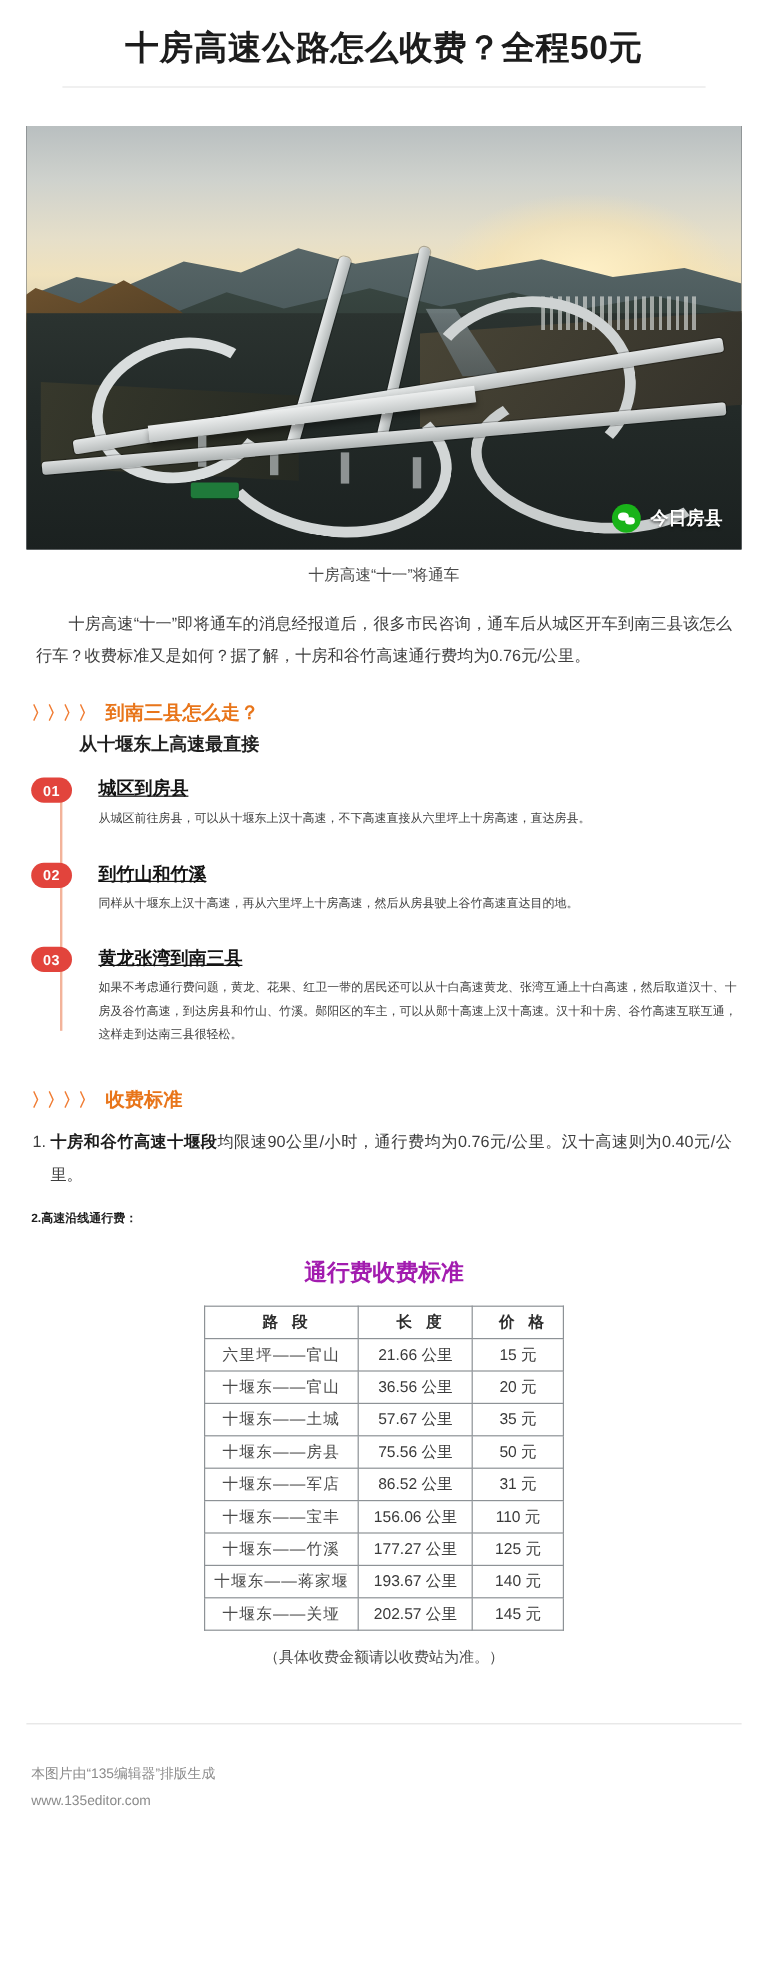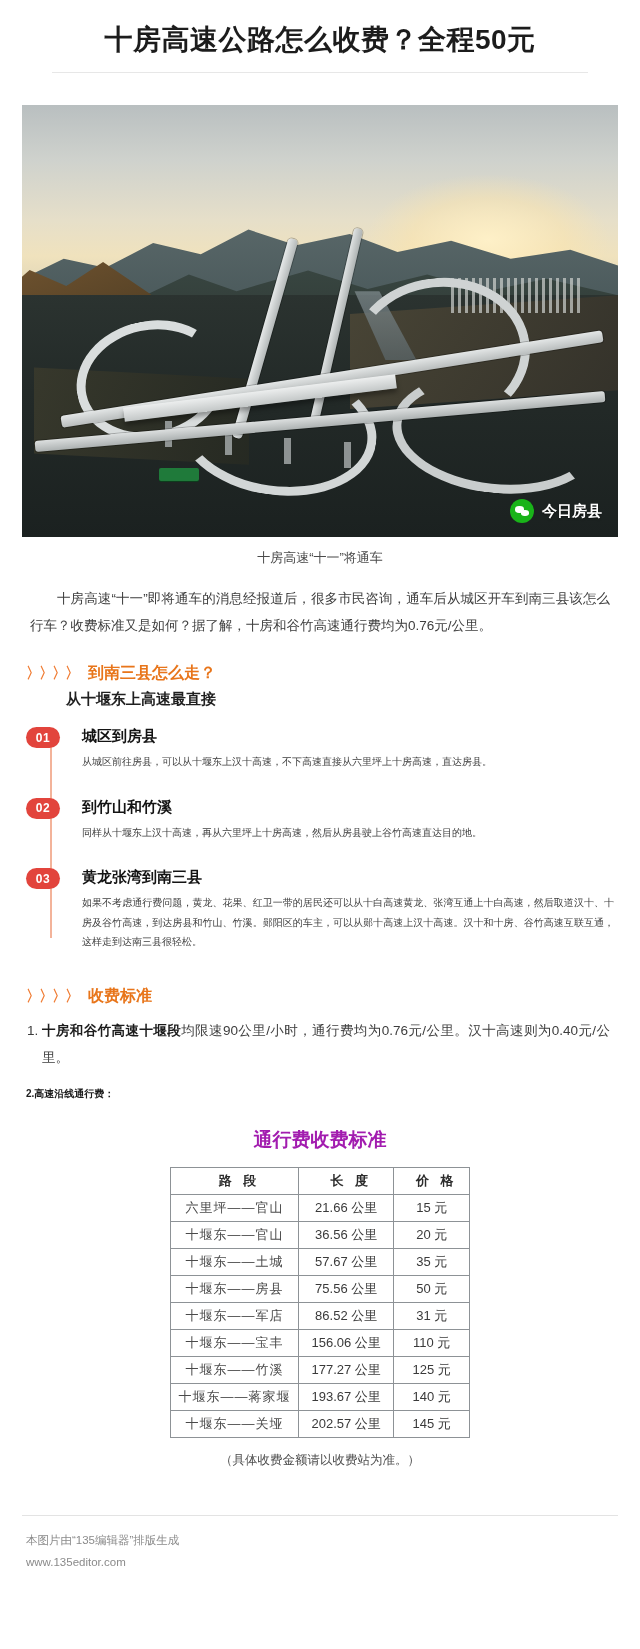--- a/index.html
+++ b/index.html
@@ -35,21 +35,21 @@
     margin: 14px 22px 0 22px;
   }
   
   .hero-wrap {
     margin: 16px 22px 0 22px;
     position: relative;
   }
   .hero {
     position: relative;
     width: 596px;
-    height: 432px;
+    height: 353px;
     overflow: hidden;
     background: #20262b;
   }
   .sky {
     position: absolute; left: 0; top: 0; width: 100%; height: 46%;
     background: linear-gradient(#b9bfc0 0%, #cfd2cd 28%, #e6dfc9 58%, #f0e2bd 76%, #d8cfb4 100%);
   }
   .sun-glow {
     position: absolute; left: 58%; top: 16%; width: 240px; height: 130px;
     background: radial-gradient(ellipse at center, rgba(255,241,200,.95) 0%, rgba(255,230,170,.45) 45%, rgba(255,230,170,0) 72%);
@@ -230,20 +230,21 @@
     font-size: 12px;
     font-weight: bold;
     display: flex; align-items: center; justify-content: center;
     letter-spacing: .5px;
   }
   .tl-title {
     font-size: 15px;
     font-weight: bold;
     color: #141414;
     margin: 0 0 6px 0;
+    text-decoration: underline;
   }
   .tl-body {
     font-size: 10px;
     line-height: 1.95;
     color: #404040;
     text-align: justify;
   }
   
   .fee-list {
     margin: 10px 30px 0 42px;
@@ -295,21 +296,21 @@
     text-align: center;
     font-size: 12.5px;
     color: #4d4d4d;
     margin: 14px 0 0 0;
     font-family: Liberation Serif, serif;
   }
   
   .footer {
     margin: 46px 22px 0 22px;
     border-top: 1px solid #e3e3e3;
-    padding: 14px 4px 0 4px;
+    padding: 32px 4px 0 4px;
     color: #8a8a8a;
     font-size: 11.5px;
     line-height: 1.9;
   }
 </style>
 </head>
 <body>
 
 <div class="page">
 

